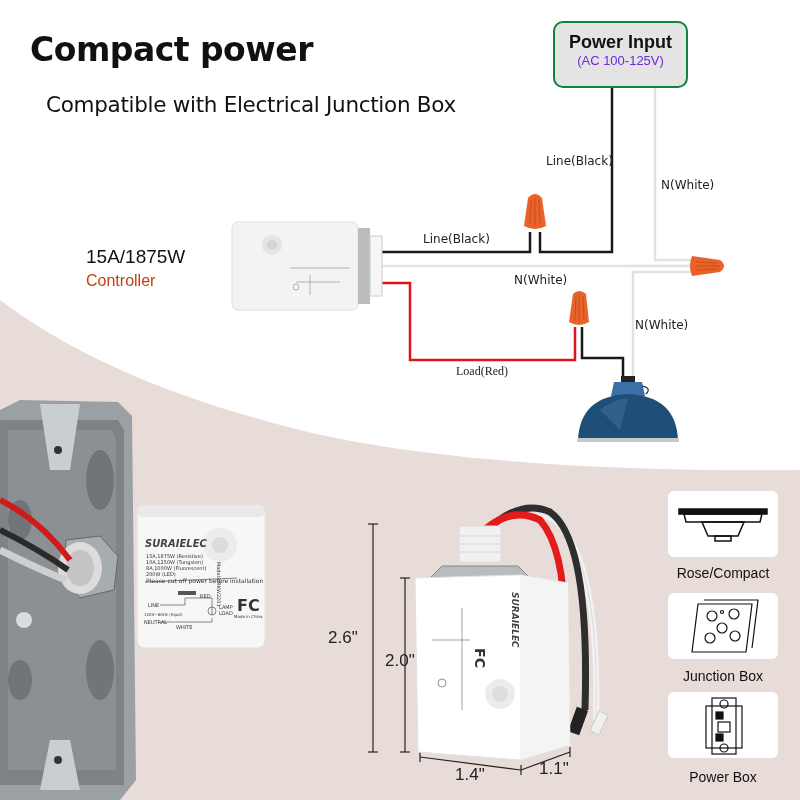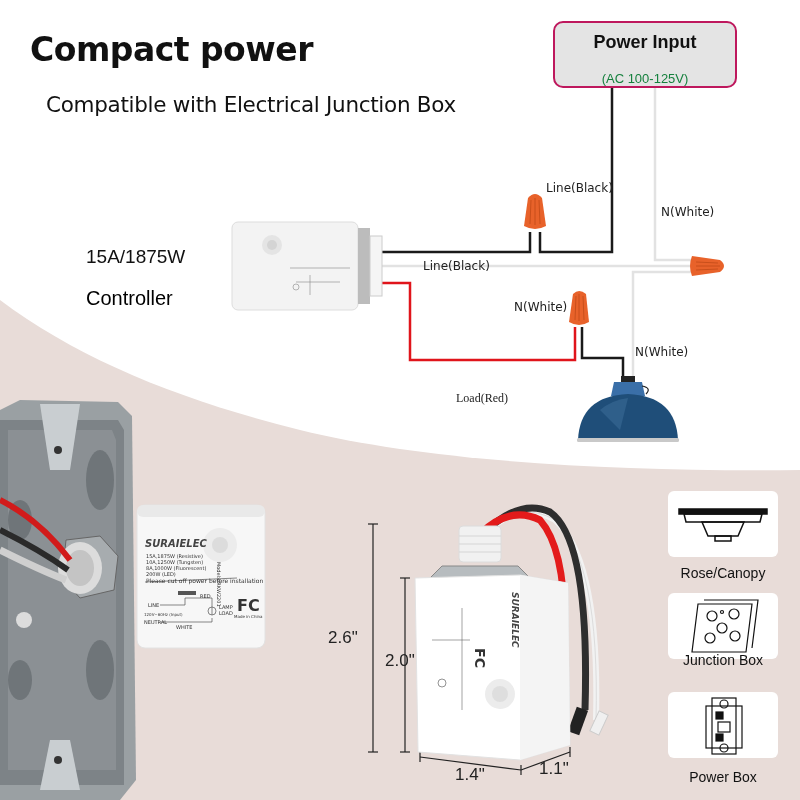--- a/index.html
+++ b/index.html
@@ -1,26 +1,26 @@
 <!DOCTYPE html>
 <html><head>
 <meta charset="utf-8">
 <style>
   html, body { margin: 0; padding: 0; }
   body { width: 800px; height: 800px; position: relative; overflow: hidden; background: #e8dcd8; font-family: "Liberation Sans", sans-serif; }
   .abs { position: absolute; }
   #bg-svg { position: absolute; left: 0; top: 0; width: 800px; height: 800px; }
   .title { left: 30px; top: 30px; font-family: "DejaVu Sans", sans-serif; font-weight: bold; font-size: 33px; color: #111; letter-spacing: -0.5px; }
   .subtitle { left: 46px; top: 92px; font-family: "DejaVu Sans", sans-serif; font-size: 21.5px; color: #111; letter-spacing: -0.3px; }
-  .power-box { left: 553px; top: 21px; width: 184px; height: 67px; background: #e4e4e4; border: 2px solid #be185d; border-radius: 10px; box-sizing: border-box; text-align: center; }
+  .power-box { left: 553px; top: 21px; width: 135px; height: 67px; background: #e4e4e4; border: 2px solid #15803d; border-radius: 10px; box-sizing: border-box; text-align: center; }
   .power-title { margin-top: 9px; font-weight: bold; font-size: 18px; color: #111; }
-  .power-sub { font-size: 13px; color: #15803d; margin-top: 18px; }
+  .power-sub { font-size: 13px; color: #6d28d9; margin-top: 0; }
   .rating { left: 86px; top: 246px; font-weight: normal; font-size: 19px; color: #111; }
-  .ctrl-label { left: 86px; top: 287px; font-size: 20px; color: #000000; }
-  .wire-label { font-family: "DejaVu Sans", sans-serif; font-size: 12px; color: #222; white-space: nowrap; margin-top: 27px; }
+  .ctrl-label { left: 86px; top: 272px; font-size: 16px; color: #c2410c; }
+  .wire-label { font-family: "DejaVu Sans", sans-serif; font-size: 12px; color: #222; white-space: nowrap; }
   .box-label { font-size: 14px; color: #111; text-align: center; width: 110px; }
   .dim { font-size: 17px; color: #222; }
   .device-text { font-family: "DejaVu Sans", sans-serif; color: #333; white-space: nowrap; }
 </style>
 </head>
 <body>
 
 <svg id="bg-svg" viewBox="0 0 800 800">
   <path d="M0 0 H800 V470 C620 472 430 462 300 430 C180 400 80 360 0 300 Z" fill="#ffffff"></path>
 
@@ -226,15 +226,15 @@
 <div class="abs device-text" style="left:222px; top:562px; font-size:5px; transform:rotate(90deg); transform-origin:left top;">Model:URKW2201</div>
 
 <div class="abs dim" style="left:328px; top:628px;">2.6"</div>
 <div class="abs dim" style="left:385px; top:651px;">2.0"</div>
 <div class="abs dim" style="left:455px; top:765px;">1.4"</div>
 <div class="abs dim" style="left:539px; top:759px;">1.1"</div>
 
 <div class="abs device-text" style="left:520px; top:592px; font-size:9px; font-weight:bold; font-style:italic; color:#444; transform:rotate(90deg); transform-origin:left top;">SURAIELEC</div>
 <div class="abs device-text" style="left:470px; top:650px; font-size:14px; font-weight:bold; color:#333; transform:rotate(90deg);">FC</div>
 
-<div class="abs box-label" style="left:668px; top:565px;">Rose/Canopy</div>
-<div class="abs box-label" style="left:668px; top:652px;">Junction Box</div>
+<div class="abs box-label" style="left:668px; top:565px;">Rose/Compact</div>
+<div class="abs box-label" style="left:668px; top:668px;">Junction Box</div>
 <div class="abs box-label" style="left:668px; top:769px;">Power Box</div>
 
 </body></html>

